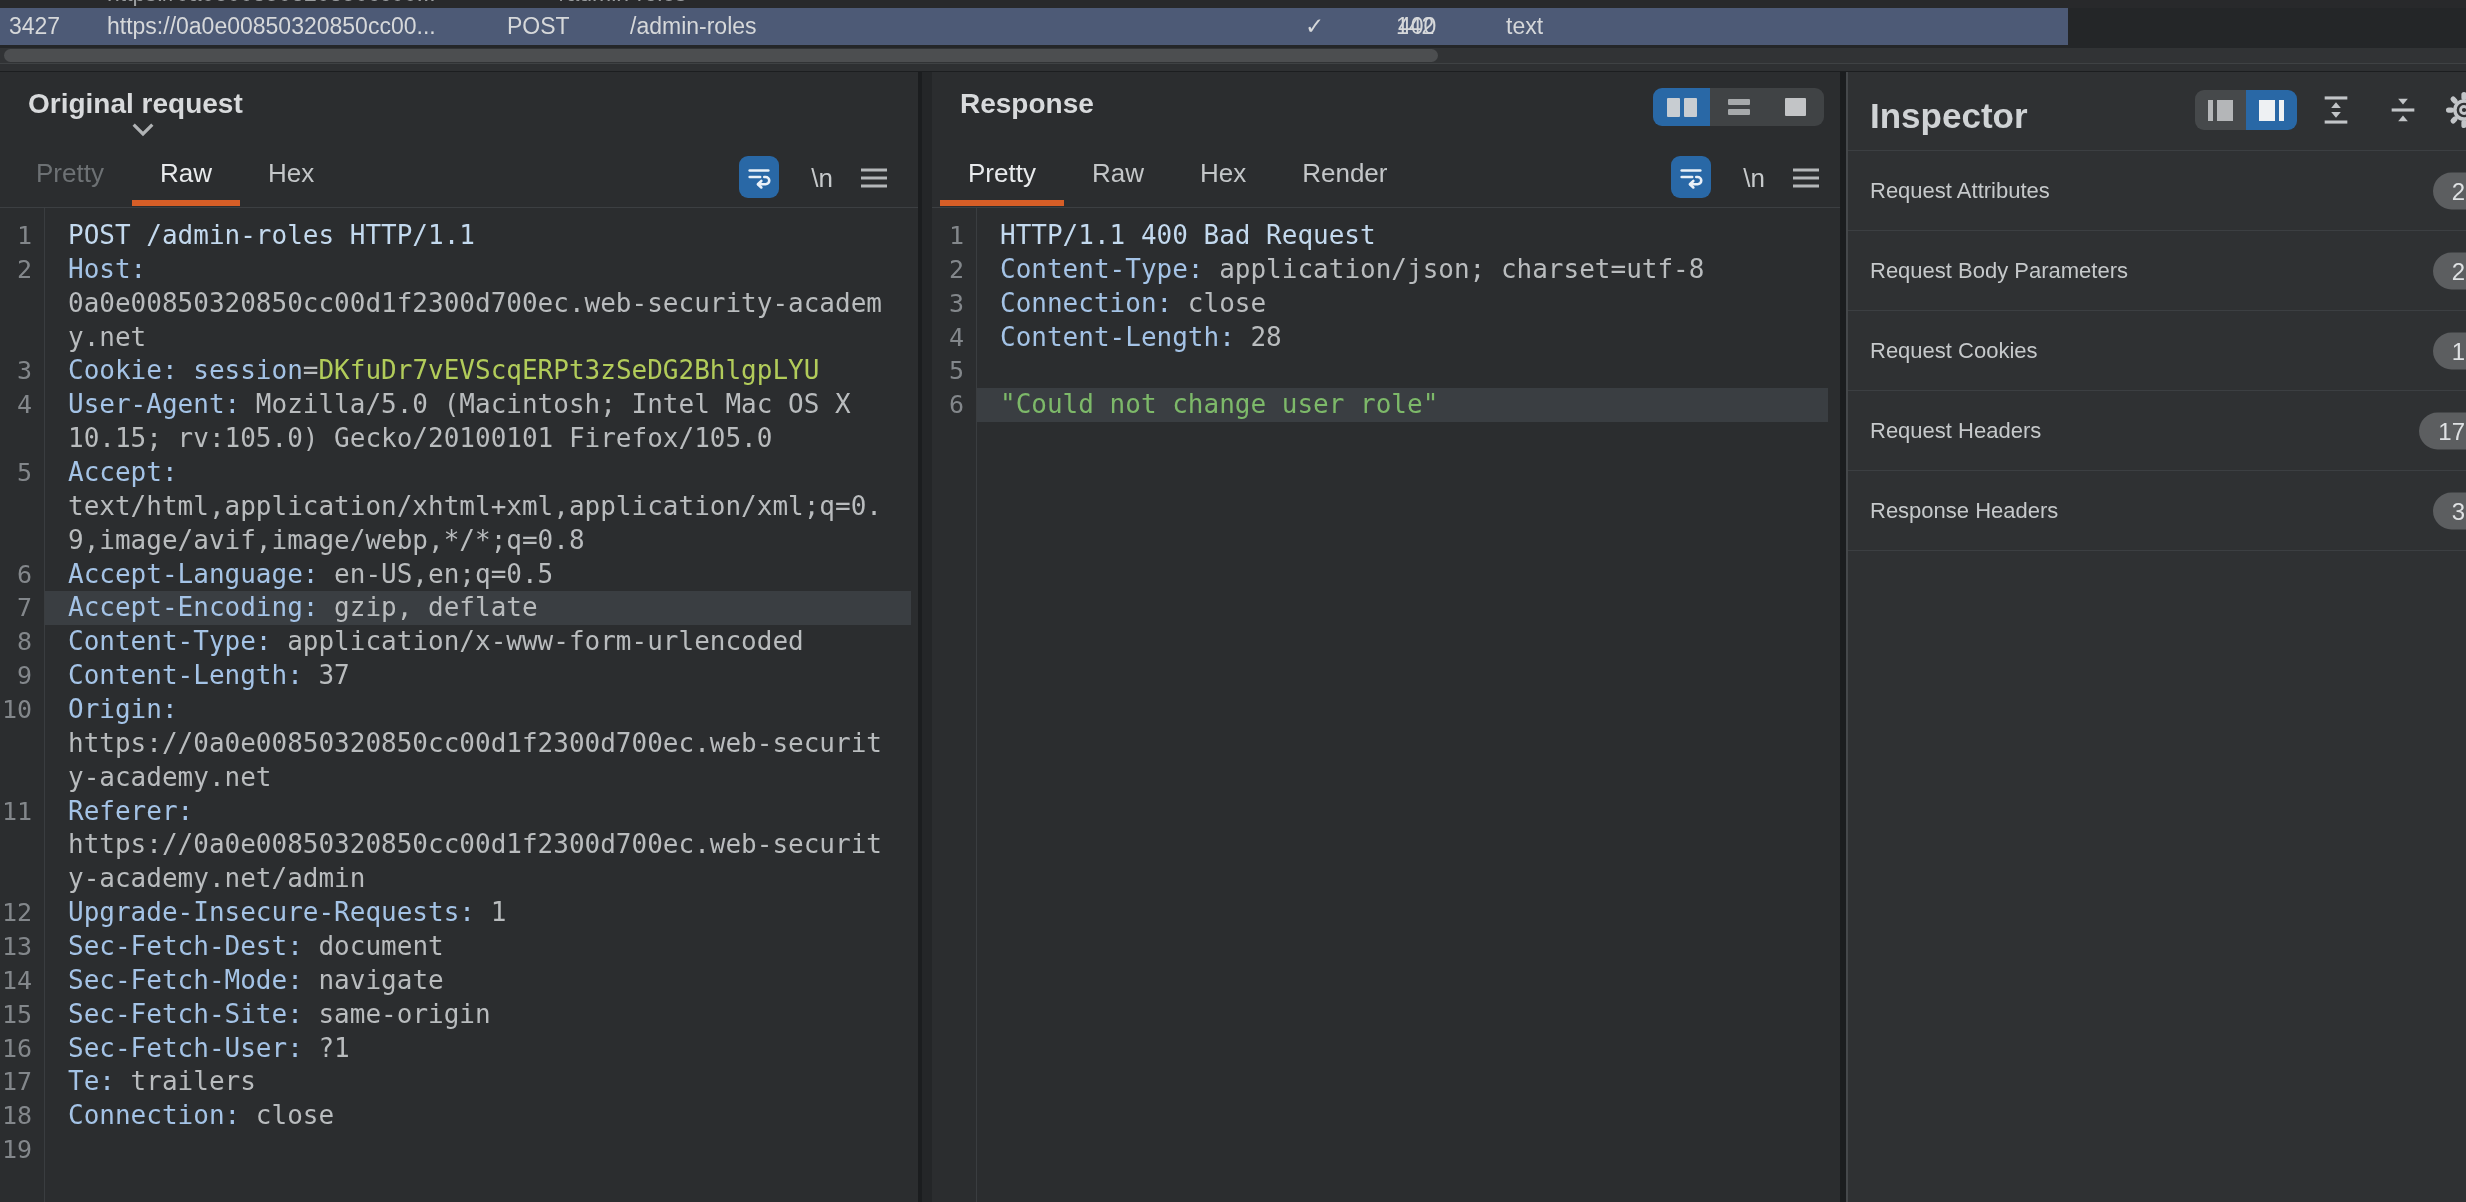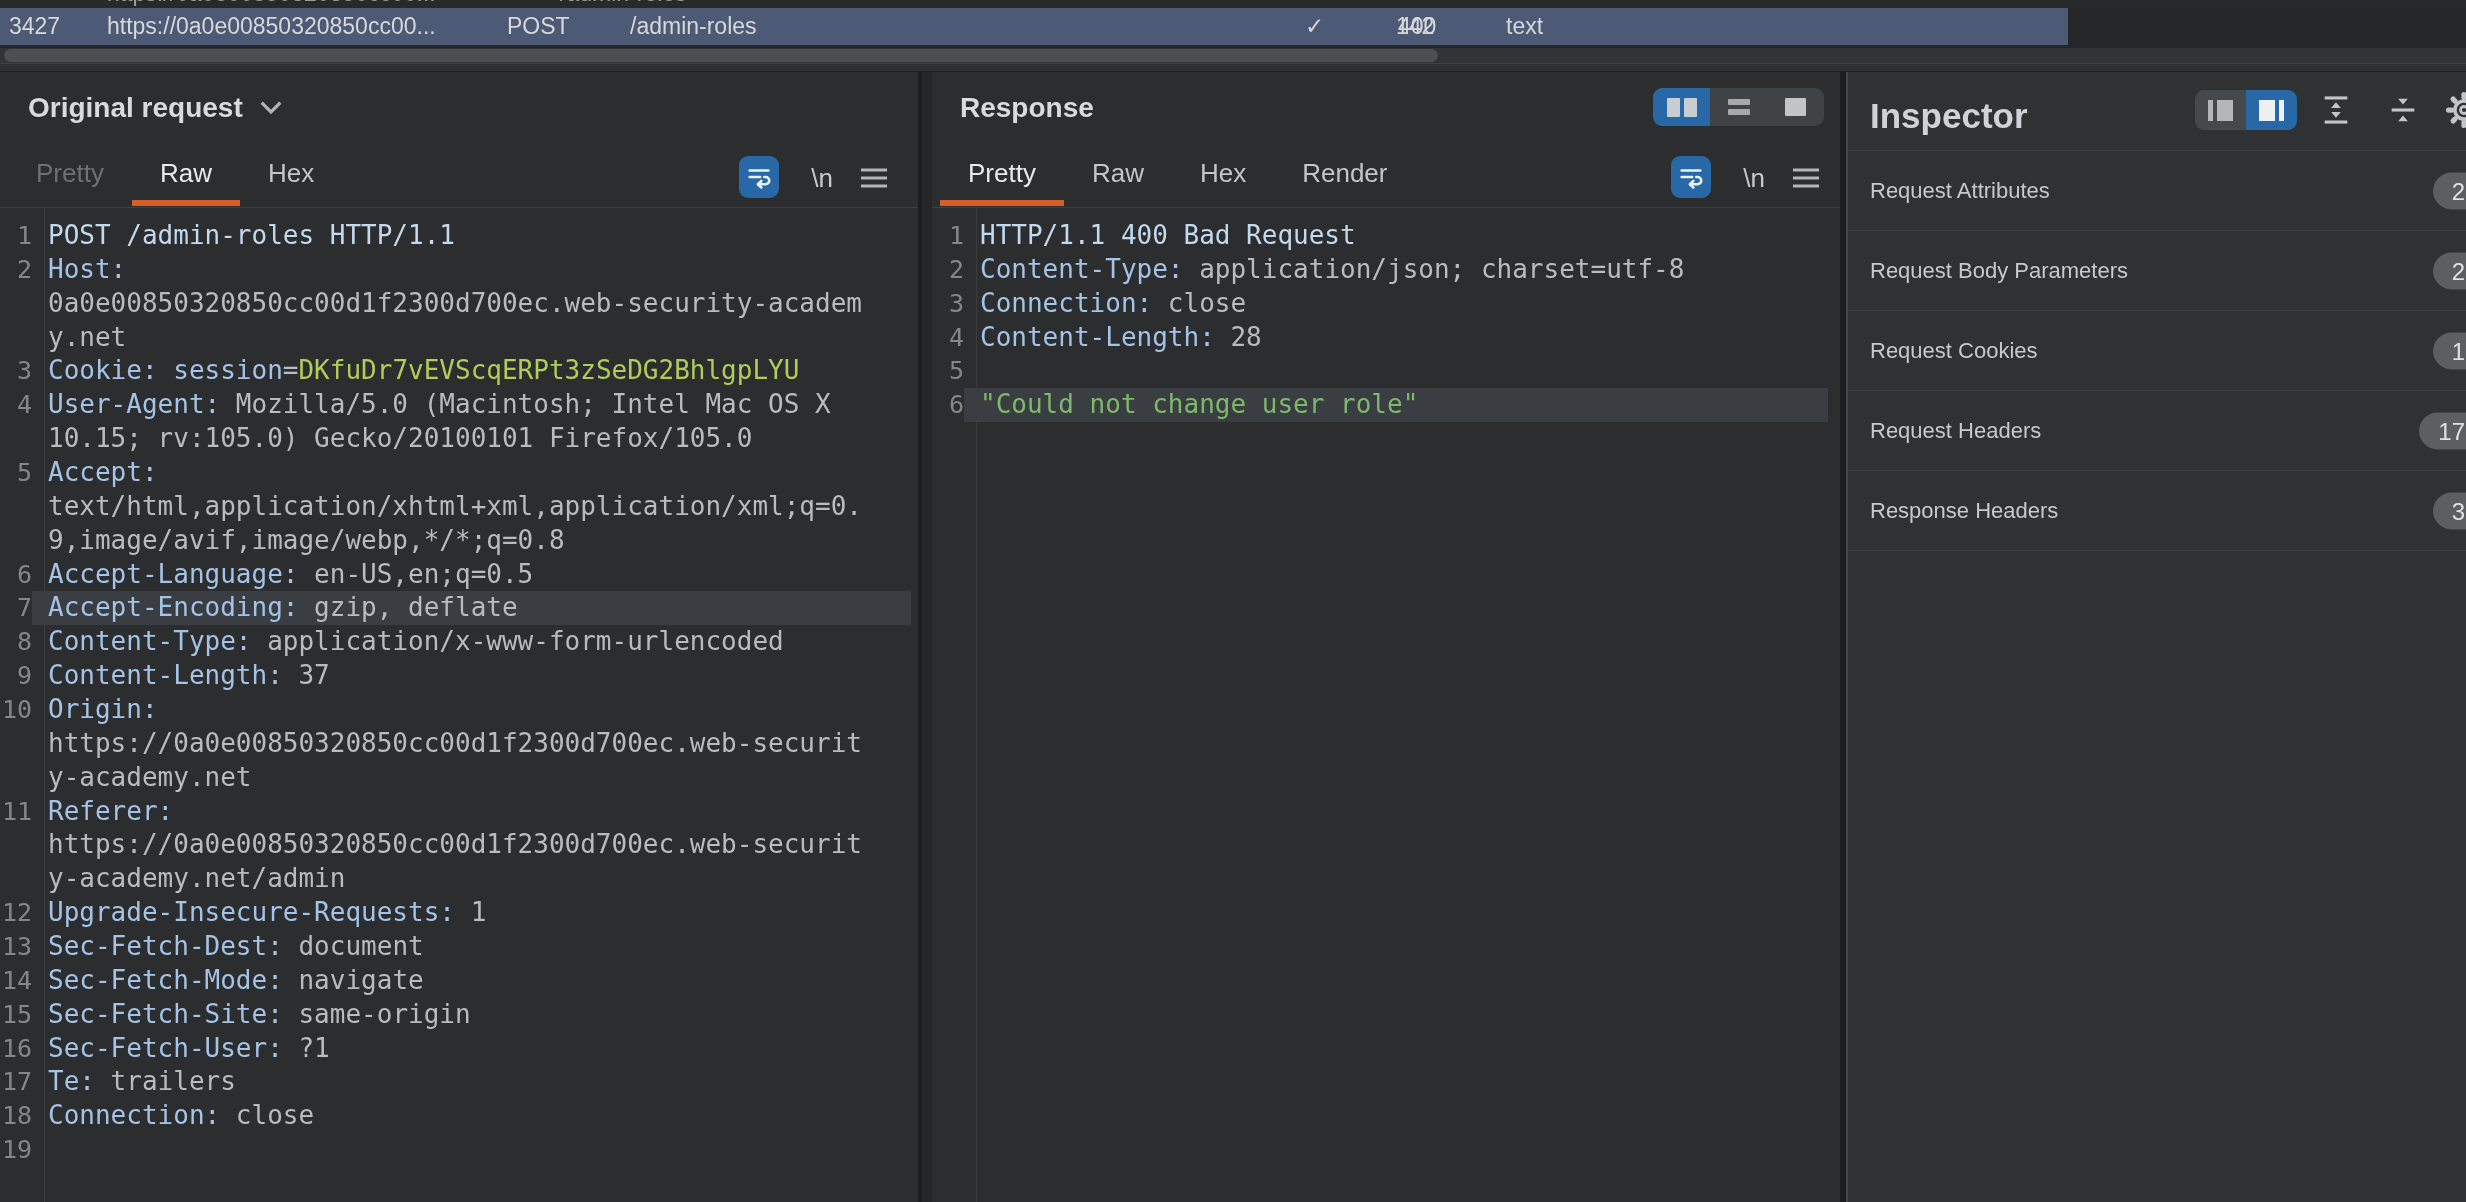--- a/index.html
+++ b/index.html
@@ -41,21 +41,21 @@
   #resp-panel { left:932px; width:918px; }
   .vdiv  { position:absolute; top:0; height:1130px; background:#1b1d1f; }
   #div1 { left:918px;  width:4px; }
   #div2 { left:1840px; width:6px; }
   #inspector { position:absolute; left:1846px; top:0; width:620px; height:1130px;
                background:#2f3133; border-left:2px solid #45484b; overflow:hidden; }
 
   
   .ptitle { position:absolute; left:28px; top:16px; height:40px; display:flex;
             align-items:center; font-size:28px; font-weight:bold; color:#d8dadc;
-            white-space:nowrap; }
+            white-space:nowrap;flex-direction:column; }
   .chev { margin-left:16px; display:inline-flex; }
 
   
   .tabs { position:absolute; left:8px; top:74px; height:60px; display:flex; }
   .tab { padding:0 28px; font-size:26px; line-height:54px; height:60px; }
   .tab.selected { color:#e8eaec; border-bottom:6px solid var(--tab_underline_orange); }
   .tab.normal   { color:#c3c6c8; }
   .tab.disabled { color:#6d7174; }
   .tabsep { position:absolute; left:0; right:0; top:135px; height:1px; background:#3c3f42; }
 
@@ -83,21 +83,21 @@
 
   
   .editor { position:absolute; left:0; top:136px; bottom:0; width:100%;
             font-family:"DejaVu Sans Mono", monospace; font-size:26px;
             padding-top:11px; }
   .editor::before { content:""; position:absolute; left:44px; top:0; bottom:0;
                     width:1px; background:#3a3d40; }
   .erow { display:flex; height:33.86px; line-height:33.86px; }
   .ln { width:32px; flex:none; text-align:right; color:var(--line_number);
         font-size:25px; }
-  .ebody { flex:1; padding-left:16px; white-space:pre; overflow:hidden; }
+  .ebody { flex:1; margin-left:12px; padding-left:24px; white-space:pre; overflow:hidden; }
   #req-editor  .ebody { margin-right:7px; }
   #resp-editor .ebody { margin-right:22px; }
   .ebody.hl { background:var(--row_highlight); }
   .c-s { color:var(--start_line_blue); }
   .c-h { color:var(--header_name); }
   .c-v { color:var(--value_text); }
   .c-w { color:var(--plain_text); }
   .c-g { color:var(--param_value_green); }
   .c-j { color:var(--json_string_green); }
 

